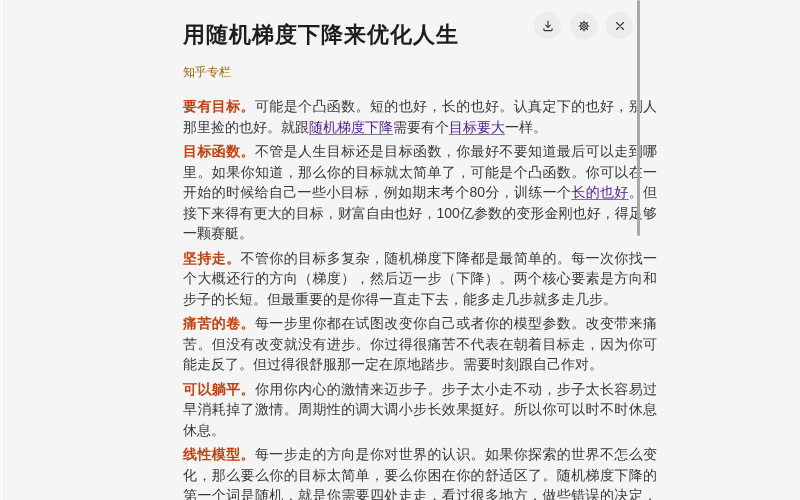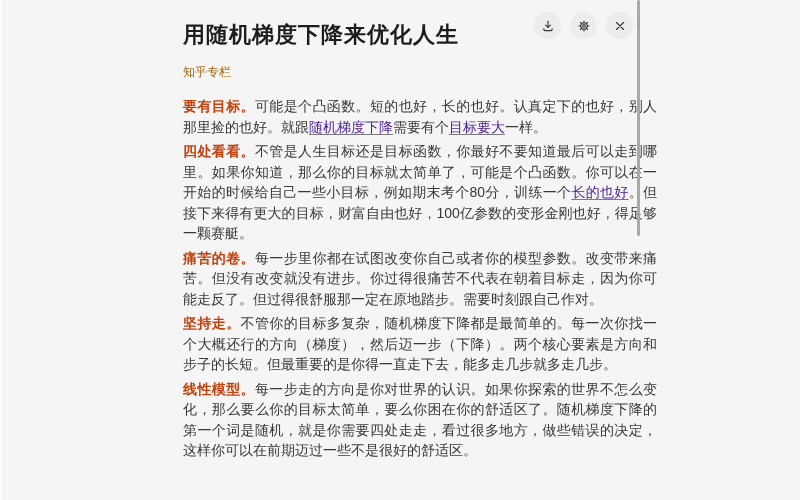--- a/index.html
+++ b/index.html
@@ -140,21 +140,22 @@
           </svg>
         </span>
       </button>
     </div>
 
   <div class="article">
     <h1 class="title">用随机梯度下降来优化人生</h1>
     <div class="source">知乎专栏</div>
     <div>
         <p class="para"><strong>要有目标。</strong><span>可能是个凸函数。短的也好，长的也好。认真定下的也好，别人那里捡的也好。就跟</span><a class="inline-link" href="#">随机梯度下降</a><span>需要有个</span><a class="inline-link" href="#">目标要大</a><span>一样。</span></p>
-        <p class="para"><strong>四处看看。</strong><span>不管是人生目标还是目标函数，你最好不要知道最后可以走到哪里。如果你知道，那么你的目标就太简单了，可能是个凸函数。你可以在一开始的时候给自己一些小目标，例如期末考个80分，训练一个</span><a class="inline-link" href="#">长的也好</a><span>。但接下来得有更大的目标，财富自由也好，100亿参数的变形金刚也好，得足够一颗赛艇。</span></p>
+        <p class="para"><strong>目标函数。</strong><span>不管是人生目标还是目标函数，你最好不要知道最后可以走到哪里。如果你知道，那么你的目标就太简单了，可能是个凸函数。你可以在一开始的时候给自己一些小目标，例如期末考个80分，训练一个</span><a class="inline-link" href="#">长的也好</a><span>。但接下来得有更大的目标，财富自由也好，100亿参数的变形金刚也好，得足够一颗赛艇。</span></p>
+        <p class="para"><strong>坚持走。</strong><span>不管你的目标多复杂，随机梯度下降都是最简单的。每一次你找一个大概还行的方向（梯度），然后迈一步（下降）。两个核心要素是方向和步子的长短。但最重要的是你得一直走下去，能多走几步就多走几步。</span></p>
         <p class="para"><strong>痛苦的卷。</strong><span>每一步里你都在试图改变你自己或者你的模型参数。改变带来痛苦。但没有改变就没有进步。你过得很痛苦不代表在朝着目标走，因为你可能走反了。但过得很舒服那一定在原地踏步。需要时刻跟自己作对。</span></p>
-        <p class="para"><strong>坚持走。</strong><span>不管你的目标多复杂，随机梯度下降都是最简单的。每一次你找一个大概还行的方向（梯度），然后迈一步（下降）。两个核心要素是方向和步子的长短。但最重要的是你得一直走下去，能多走几步就多走几步。</span></p>
+        <p class="para"><strong>可以躺平。</strong><span>你用你内心的激情来迈步子。步子太小走不动，步子太长容易过早消耗掉了激情。周期性的调大调小步长效果挺好。所以你可以时不时休息休息。</span></p>
         <p class="para"><strong>线性模型。</strong><span>每一步走的方向是你对世界的认识。如果你探索的世界不怎么变化，那么要么你的目标太简单，要么你困在你的舒适区了。随机梯度下降的第一个词是随机，就是你需要四处走走，看过很多地方，做些错误的决定，这样你可以在前期迈过一些不是很好的舒适区。</span></p>
       </div>
   </div>
 
   <div class="scrollbar-thumb"></div>
 </div>
 
 </body></html>

